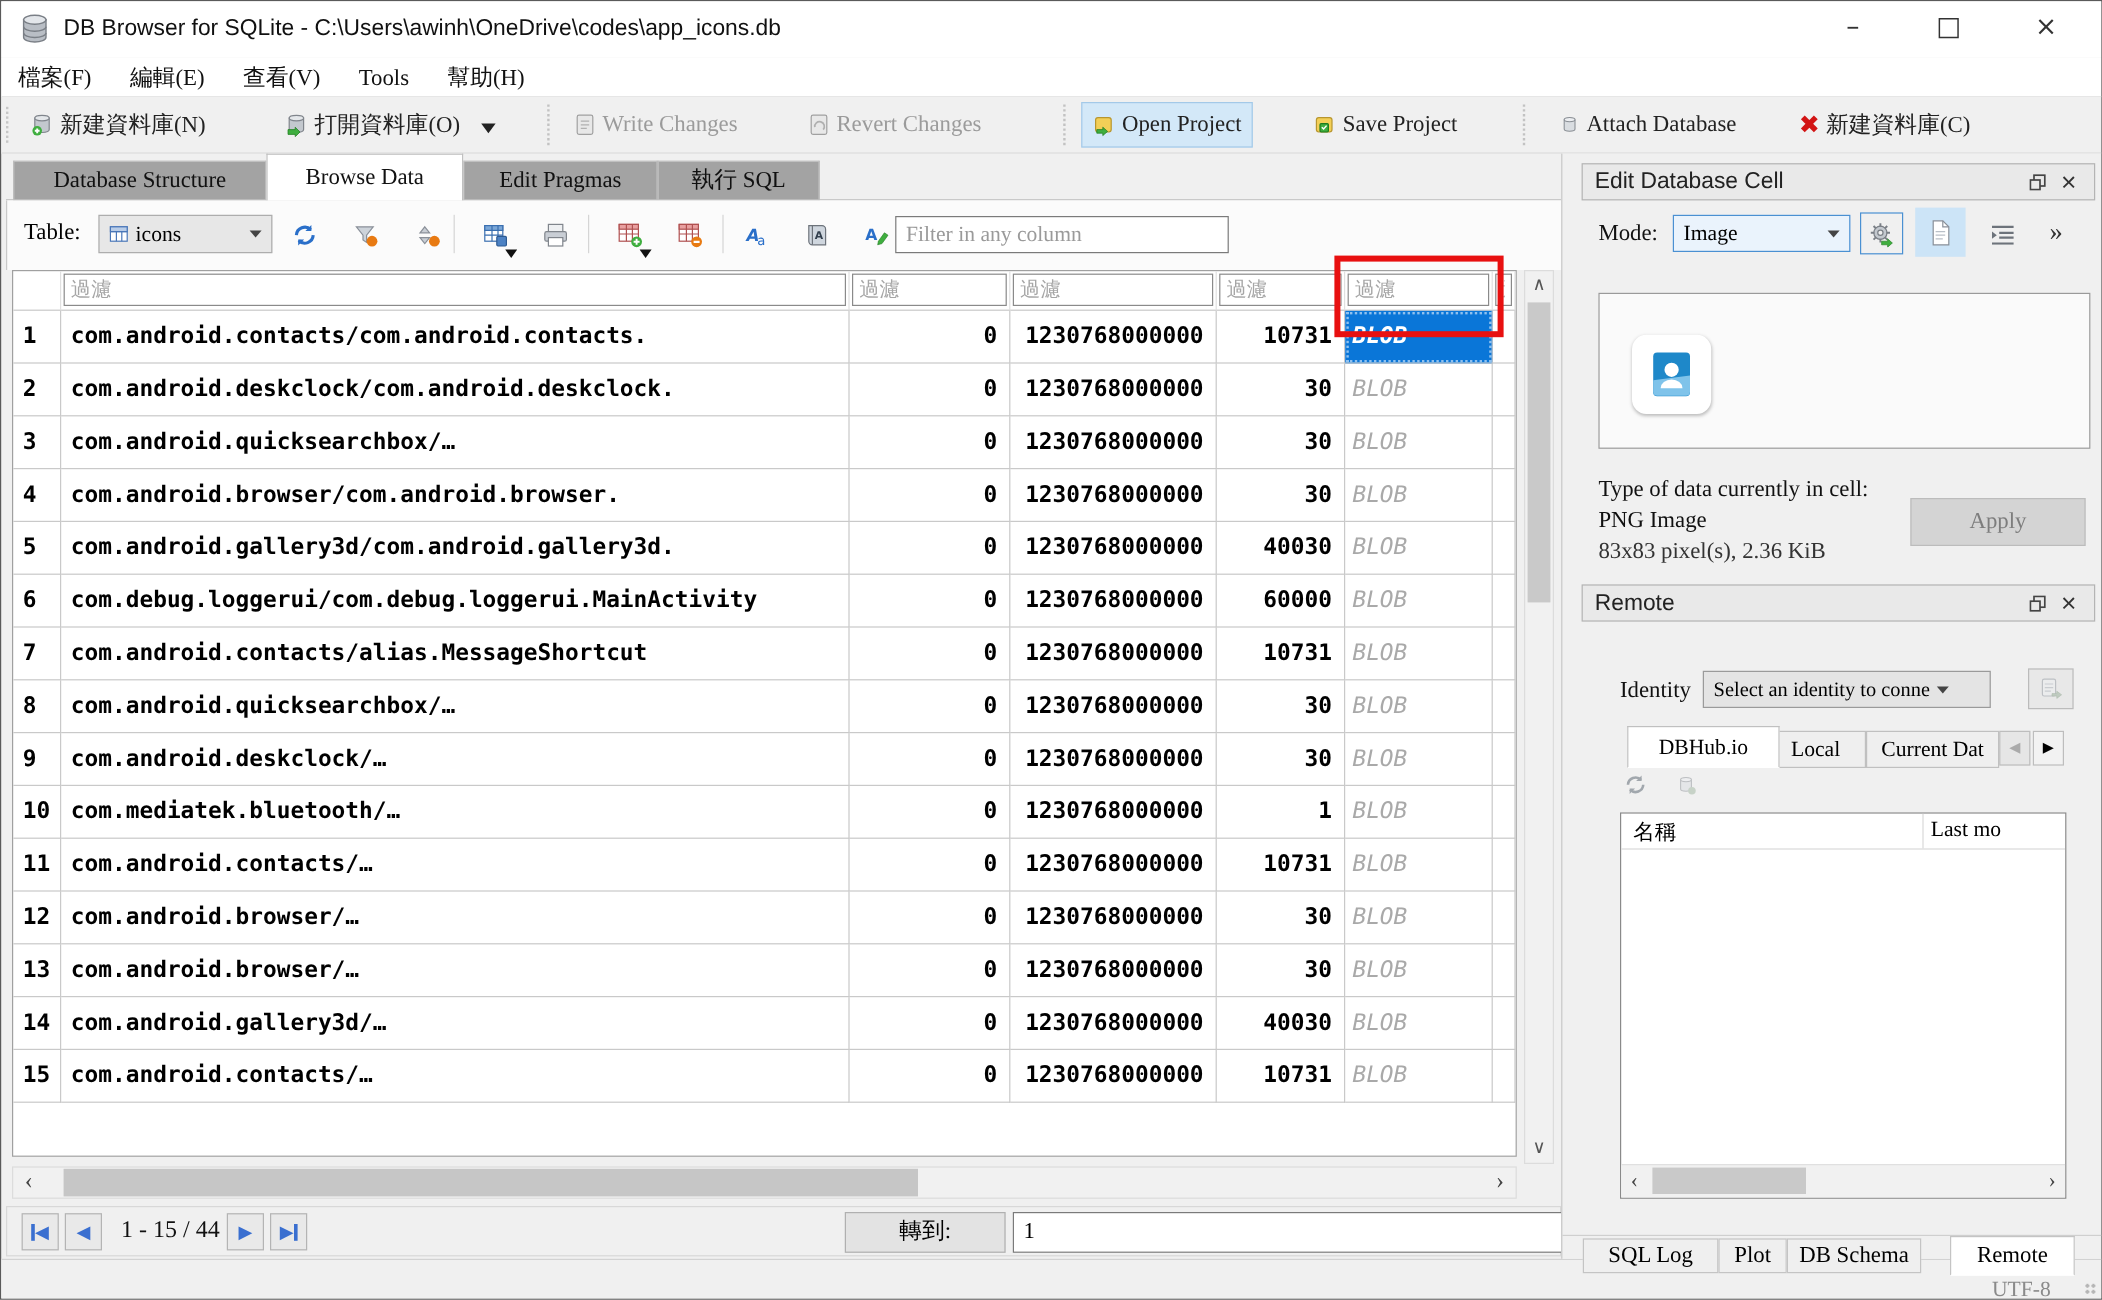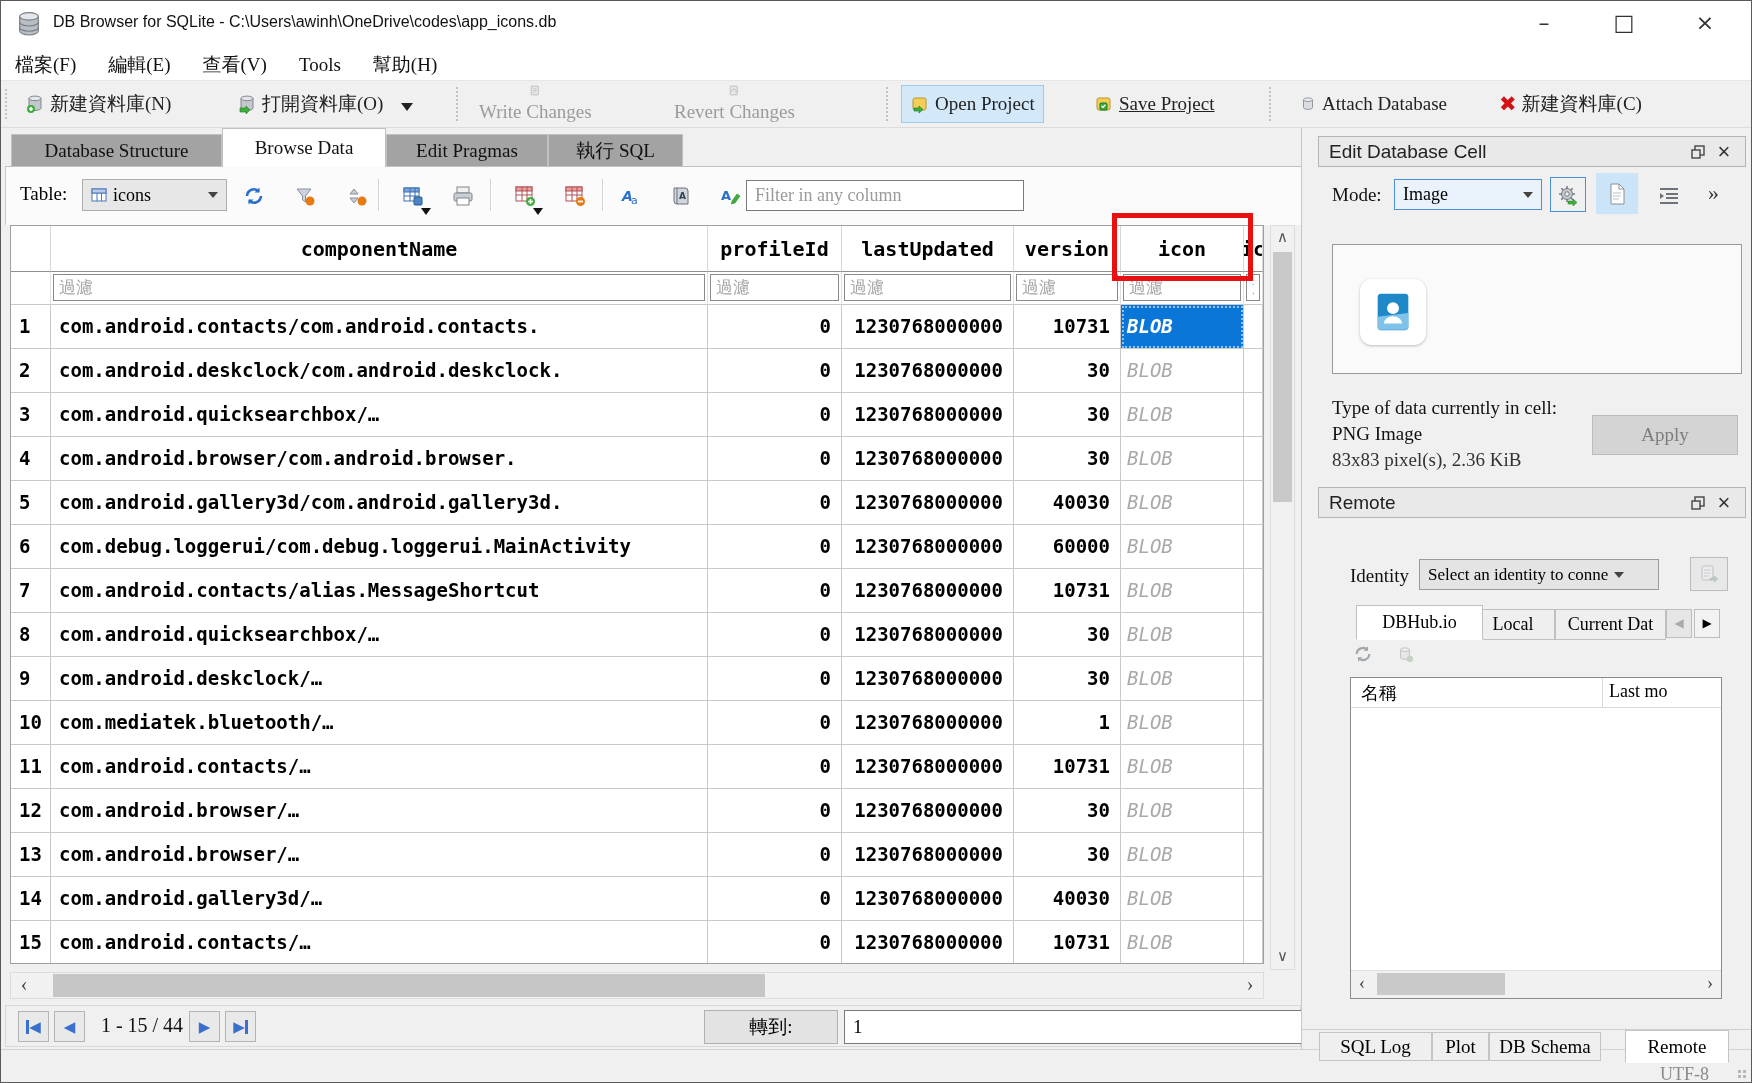--- a/index.html
+++ b/index.html
@@ -5,32 +5,32 @@
   * { margin:0; padding:0; box-sizing:border-box; }
   html,body { background:#555; }
   #app {
     position:relative; width:1752px; height:1083px; background:#f0f0f0;
     font-family:"Liberation Serif", serif; border:1px solid #5a5a5a; overflow:hidden;
   }
   .abs { position:absolute; }
 
   
   .titlebar { position:absolute; left:0; top:0; width:1752px; height:47px; background:#fff; }
-  .titlebar .apptitle { position:absolute; left:52px; top:12px; font-family:"Liberation Sans",sans-serif; font-size:16px; color:#111; }
+  .titlebar .apptitle { position:absolute; left:52px; top:12px; font-family:"Liberation Sans",sans-serif; font-size:19px; color:#111; }
   .winbtn { position:absolute; top:0; width:46px; height:46px; text-align:center; line-height:44px; font-size:22px; color:#333; font-family:"DejaVu Sans",sans-serif; cursor:default; }
   .db-logo { position:absolute; left:14px; top:9px; }
 
   
   .menubar { position:absolute; left:0; top:47px; width:1752px; height:33px; background:#fff; border-bottom:1px solid #e6e6e6; }
   .menuitem { display:inline-block; padding:4px 14px; font-size:19px; color:#111; }
 
   
   .toolbar { position:absolute; left:0; top:80px; width:1752px; height:47px; background:#f0f0f0; border-bottom:1px solid #dcdcdc; }
   .tbtn { position:absolute; top:4px; height:38px; display:flex; align-items:center; gap:5px; font-size:19px; color:#222; padding:0 8px; white-space:nowrap; }
-  .tbtn.disabled { color:#9b9b9b;flex-direction:column; }
+  .tbtn.disabled { color:#9b9b9b; }
   .tbtn.hl { background:#d3e8f8; border:1px solid #a3c9e8; }
   .tsep { position:absolute; top:6px; height:34px; border-left:2px dotted #c2c2c2; }
   .caret-down { width:0; height:0; border-left:6px solid transparent; border-right:6px solid transparent; border-top:8px solid #222; }
   .handle { position:absolute; left:4px; top:8px; height:30px; border-left:2px dotted #c6c6c6; }
 
   
   .tabrow { position:absolute; left:0; top:127px; width:1300px; height:39px; }
   .mtab { position:absolute; text-align:center; font-size:19px; color:#111; background:#a3a3a3; border:1px solid #c0c0c0; border-bottom:none; height:33px; top:6px; line-height:31px; }
   .mtab.active { background:#fff; height:39px; top:0; line-height:38px; z-index:2; }
   .tab-underline { position:absolute; left:4px; top:165px; width:1296px; border-top:1px solid #c0c0c0; }
@@ -197,21 +197,21 @@
     <span class="tsep" style="left:885px;"></span>
 
     <div class="tbtn hl" style="left:900px;">
       <svg width="20" height="20" viewBox="0 0 20 20">
         <rect x="3" y="4" width="13" height="12" rx="2" fill="#f3cf57" stroke="#b8962e"></rect>
         <path d="M4 14 l5 0 0 -2 4 3.5 -4 3.5 0 -2 -5 0 z" fill="#3fae3f" stroke="#1d7a1d" stroke-width=".6"></path>
       </svg>
       <span>Open Project</span>
     </div>
 
-    <div class="tbtn" style="left:1085px;text-decoration:underline;">
+    <div class="tbtn" style="left:1085px;">
       <svg width="20" height="20" viewBox="0 0 20 20">
         <rect x="3" y="4" width="13" height="12" rx="2" fill="#f3cf57" stroke="#b8962e"></rect>
         <rect x="6" y="9" width="7" height="7" rx="1" fill="#3fae3f" stroke="#1d7a1d"></rect>
         <path d="M7.5 12 l1.5 1.5 2.5 -2.8" stroke="#fff" fill="none" stroke-width="1.2"></path>
       </svg>
       <span>Save Project</span>
     </div>
 
     <span class="tsep" style="left:1268px;"></span>
 
@@ -326,29 +326,20 @@
       <svg width="22" height="22" viewBox="0 0 22 22">
         <text x="1" y="15" font-size="13" font-family="DejaVu Sans" fill="#2a6fc9" font-weight="bold">A</text>
         <path d="M12 16 l5 -7 3 2 -5 7 -3.6 1z" fill="#3fae3f" stroke="#1d7a1d" stroke-width=".5"></path>
       </svg>
     </div>
 
     <input class="filterbox" placeholder="Filter in any column" style="">
   </div>
 
   <div class="grid">
-    <div class="ghead">
-      <div class="c"></div>
-      <div class="c">componentName</div>
-      <div class="c">profileId</div>
-      <div class="c">lastUpdated</div>
-      <div class="c">version</div>
-      <div class="c">icon</div>
-      <div class="c">ic</div>
-    </div>
     <div class="gfilter">
       <div class="fc"></div>
       <div class="fc"><input placeholder="過濾" style=""></div>
       <div class="fc"><input placeholder="過濾" style=""></div>
       <div class="fc"><input placeholder="過濾" style=""></div>
       <div class="fc"><input placeholder="過濾" style=""></div>
       <div class="fc"><input placeholder="過濾" style=""></div>
       <div class="fc"><input placeholder="過濾" style=""></div>
     </div>
     <div id="grid-body">

